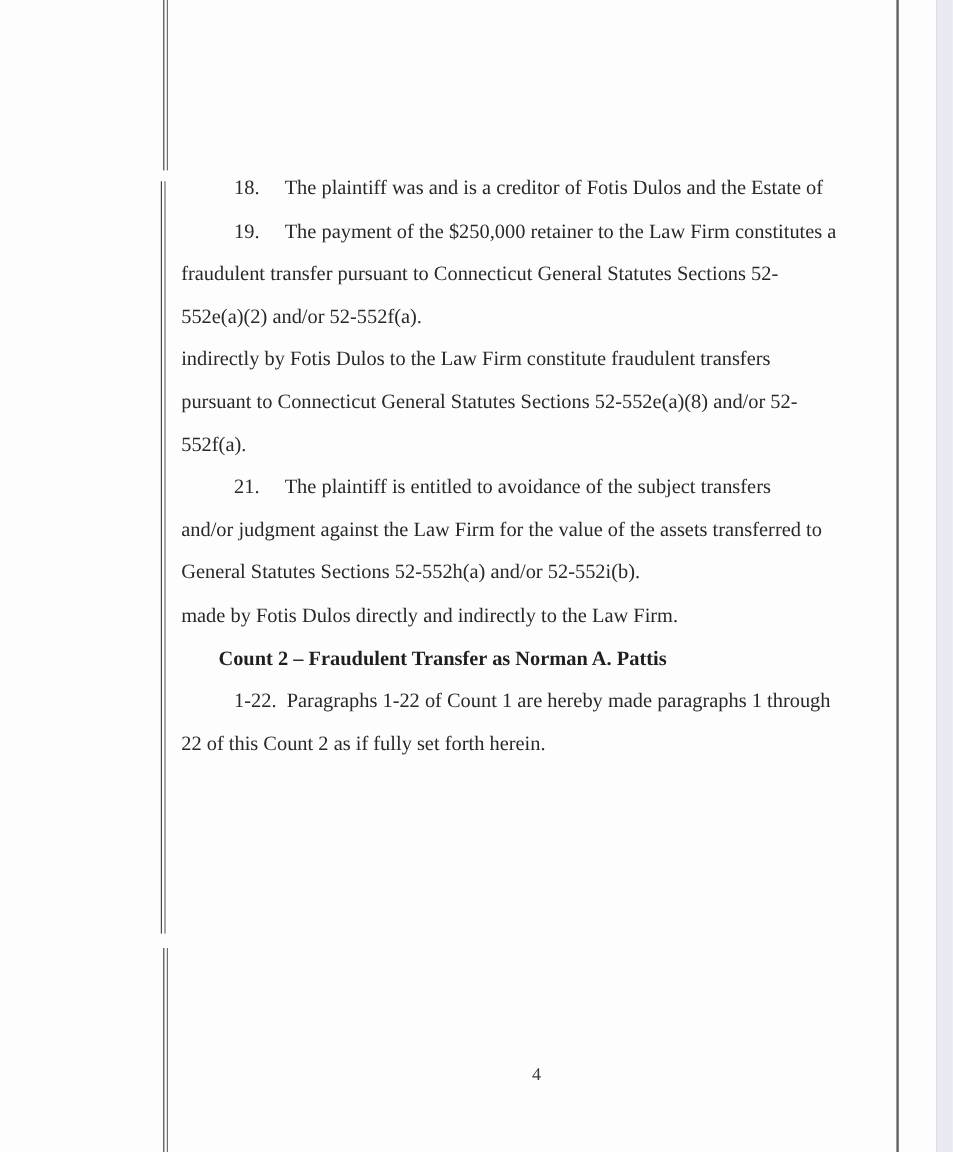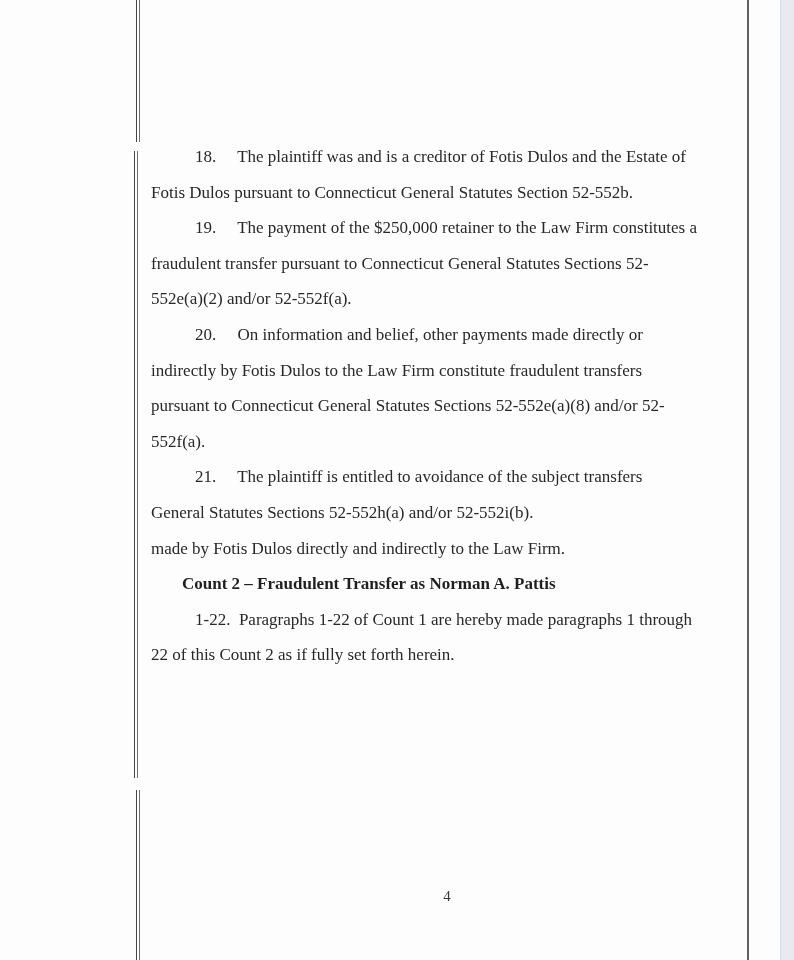--- a/index.html
+++ b/index.html
@@ -81,29 +81,28 @@
 <div class="page">
 
   <div class="rule-left seg1"></div>
   <div class="rule-left seg2"></div>
   <div class="rule-left seg3"></div>
   <div class="rule-right"></div>
   <div class="photo-strip"></div>
 
   <div class="textblock">
     <div class="line ind">18.     The plaintiff was and is a creditor of Fotis Dulos and the Estate of</div>
-    <div class="line">Fotis Dulos pursuant to Connecticut General Statutes Section 52-552b.</div>
     <div class="line ind">19.     The payment of the $250,000 retainer to the Law Firm constitutes a</div>
     <div class="line">fraudulent transfer pursuant to Connecticut General Statutes Sections 52-</div>
     <div class="line">552e(a)(2) and/or 52-552f(a).</div>
-    <div class="line ind">20.     On information and belief, other payments made directly or</div>
     <div class="line">indirectly by Fotis Dulos to the Law Firm constitute fraudulent transfers</div>
     <div class="line">pursuant to Connecticut General Statutes Sections 52-552e(a)(8) and/or 52-</div>
     <div class="line">552f(a).</div>
     <div class="line ind">21.     The plaintiff is entitled to avoidance of the subject transfers</div>
+    <div class="line">and/or judgment against the Law Firm for the value of the assets transferred to</div>
     <div class="line">General Statutes Sections 52-552h(a) and/or 52-552i(b).</div>
     <div class="line">made by Fotis Dulos directly and indirectly to the Law Firm.</div>
     <div class="line bold">Count 2 – Fraudulent Transfer as Norman A. Pattis</div>
     <div class="line ind">1-22.  Paragraphs 1-22 of Count 1 are hereby made paragraphs 1 through</div>
     <div class="line">22 of this Count 2 as if fully set forth herein.</div>
   </div>
 
   <div class="pagenum">4</div>
 
 </div>

